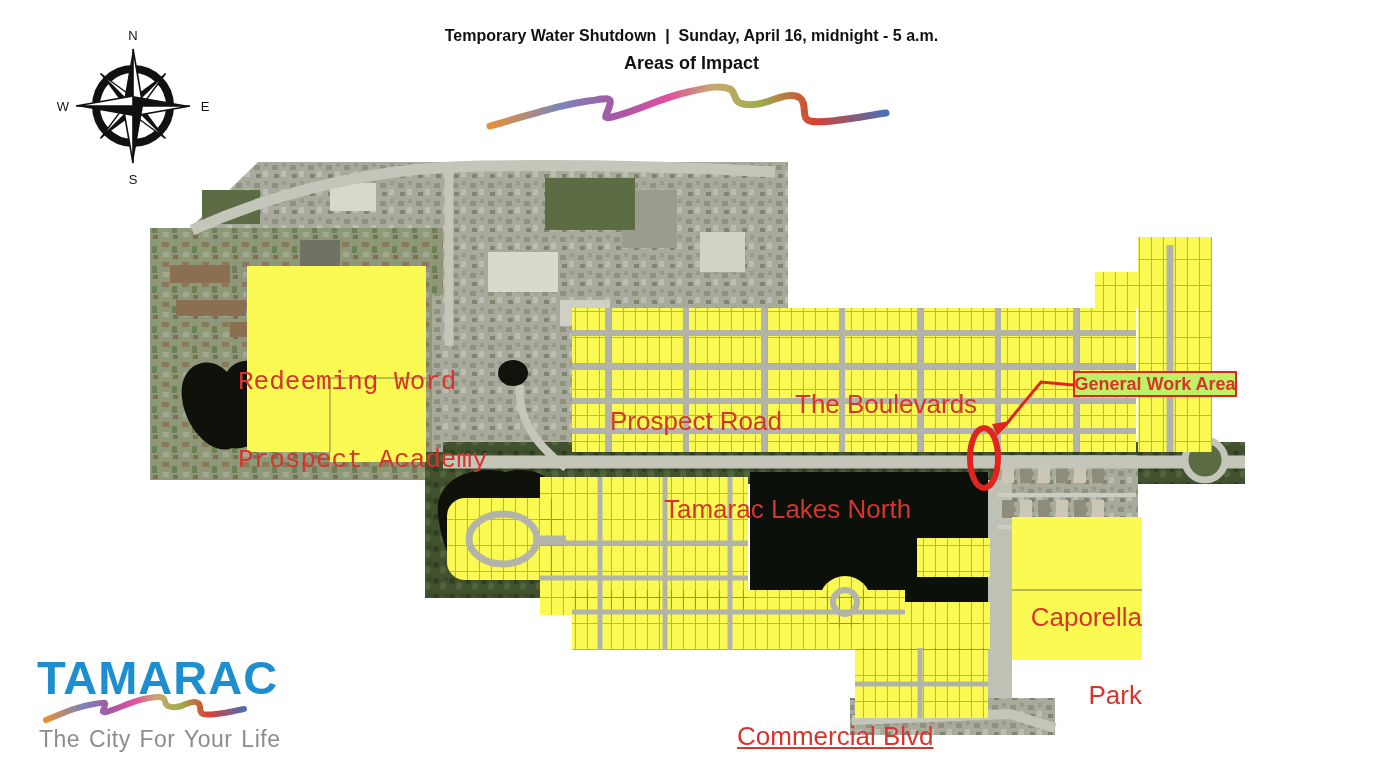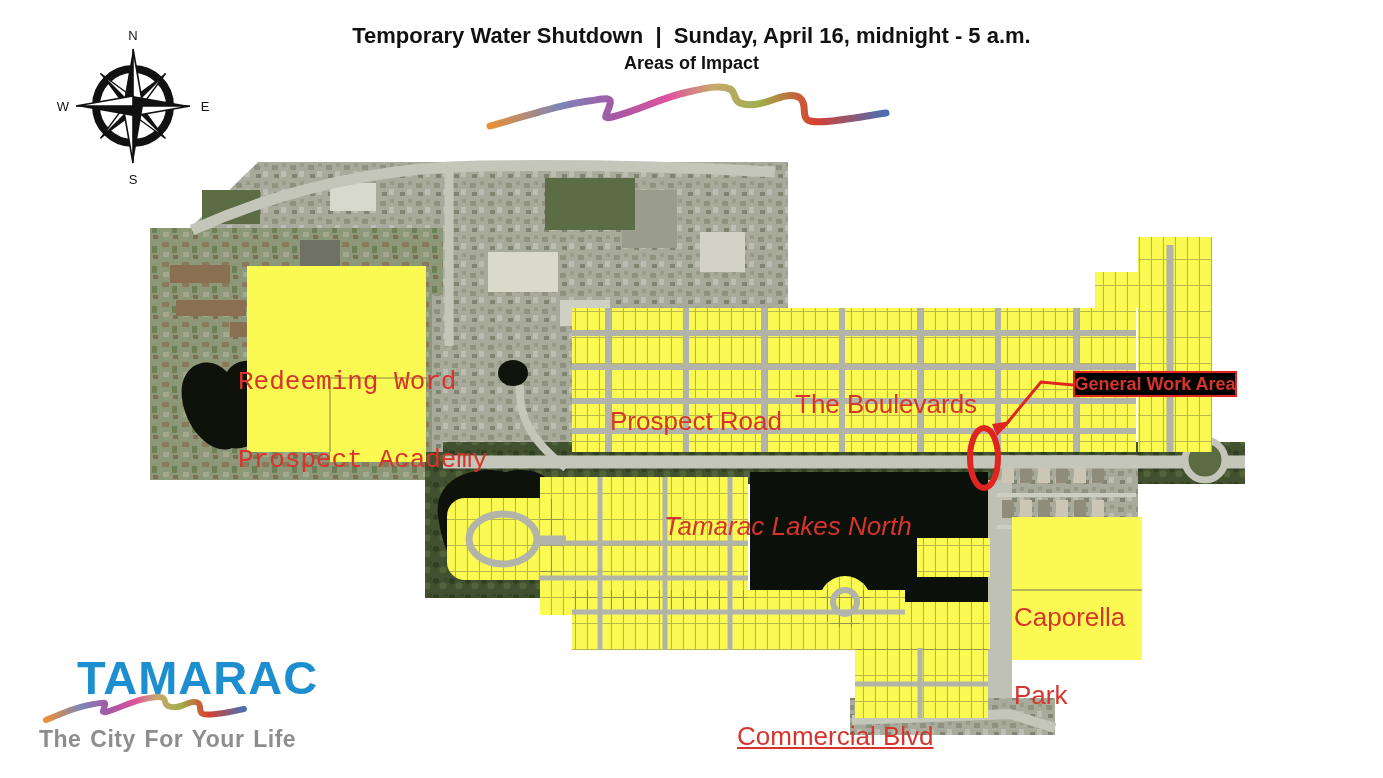--- a/index.html
+++ b/index.html
@@ -2,49 +2,49 @@
 <html style="--impact-highlight: #FAFA52; --label-red: #D5352C; --marker-red: #E02520; --logo-blue: #1D8FD0; --tagline-gray: #8D8D8D; --title-black: #111111;"><head>
 <meta charset="utf-8">
 <style>
   html,body{margin:0;padding:0;background:#fff;}
   .canvas{
     position:relative;width:1383px;height:778px;background:#ffffff;
     font-family:"Liberation Sans", sans-serif;overflow:hidden;
   }
   
   .title-wrap{position:absolute;left:0;top:22px;width:1383px;text-align:center;}
-  .title-line{white-space:pre;font-weight:bold;font-size:22px;line-height:28px;color:var(--title-black,#111);}
+  .title-line{white-space:pre;font-weight:bold;font-size:16px;line-height:28px;color:var(--title-black,#111);}
   .title-line2{white-space:pre;font-weight:bold;font-size:18px;line-height:26px;color:var(--title-black,#111);}
   .header-squiggle{position:absolute;left:470px;top:80px;}
   
   .compass{position:absolute;left:55px;top:18px;}
   .compass text{font-family:"Liberation Sans",sans-serif;font-size:13px;fill:#111;}
   
   .map-svg{position:absolute;left:0;top:0;}
   .yfill{fill:var(--impact-highlight,#FAFA52);}
   .street{stroke:#b2b3a9;fill:none;}
   .street-light{stroke:#cdcec2;fill:none;}
   .aroad{stroke:#c5c6ba;fill:none;}
   .redmark{stroke:var(--marker-red,#E02520);fill:none;}
   .map-label{
     position:absolute;color:var(--label-red,#D5352C);
     font-size:26px;line-height:26px;font-weight:400;letter-spacing:0px;white-space:pre;
   }
-  .map-label.center{text-align:left;}
+  .map-label.center{text-align:right;}
   .gwa-box{
     position:absolute;left:1073px;top:371px;width:160px;height:22px;
-    background:#000000;border:2.5px solid var(--marker-red,#E02520);
+    background:#bef264;border:2.5px solid var(--marker-red,#E02520);
     color:var(--label-red,#D5352C);font-size:18px;font-weight:600;
     display:flex;align-items:center;justify-content:center;white-space:pre;
   }
   
   .logo-name{position:absolute;left:37px;top:650px;font-size:47px;font-weight:bold;
-    color:var(--logo-blue,#1D8FD0);letter-spacing:1px;margin-left:40px;}
+    color:var(--logo-blue,#1D8FD0);letter-spacing:1px;}
   .logo-squiggle{position:absolute;left:40px;top:694px;}
-  .logo-tagline{position:absolute;left:39px;top:726px;font-size:23px;font-weight:bold;
+  .logo-tagline{position:absolute;left:39px;top:726px;font-size:23px;font-weight:normal;
     color:var(--tagline-gray,#8D8D8D);letter-spacing:0.5px;word-spacing:2px;}
 </style>
 </head>
 <body>
 
 <div class="canvas">
 
   <div class="title-wrap">
     <div class="title-line">Temporary Water Shutdown  |  Sunday, April 16, midnight - 5 a.m.</div>
     <div class="title-line2">Areas of Impact</div>
@@ -235,21 +235,21 @@
       <polygon points="997,436 1011,421 992,424" fill="var(--marker-red,#E02520)"></polygon>
     </g>
   </svg>
 
   <div class="map-label" style="left:238px;top:317px;font-family:Liberation Mono, monospace;">
     <div>Redeeming Word</div>
     <div>Prospect Academy</div>
   </div>
   <div class="map-label" style="left:795px;top:351px;margin-top:40px;">The Boulevards</div>
   <div class="map-label" style="left:610px;top:408px;">Prospect Road</div>
-  <div class="map-label" style="left:664px;top:513px;font-style:italic;">Tamarac Lakes North</div>
+  <div class="map-label" style="left:664px;top:496px;">Tamarac Lakes North</div>
   <div class="map-label center" style="left:1014px;top:552px;width:128px;">
     <div>Caporella</div>
     <div>Park</div>
   </div>
   <div class="map-label" style="left:737px;top:723px;text-decoration:underline;">Commercial Blvd</div>
   <div class="gwa-box">General Work Area</div>
 
   <div class="logo-name">TAMARAC</div>
   <svg class="logo-squiggle" width="210" height="34" viewBox="0 0 210 34">
     <path d="M6 26 C 28 17, 40 12, 54 10

